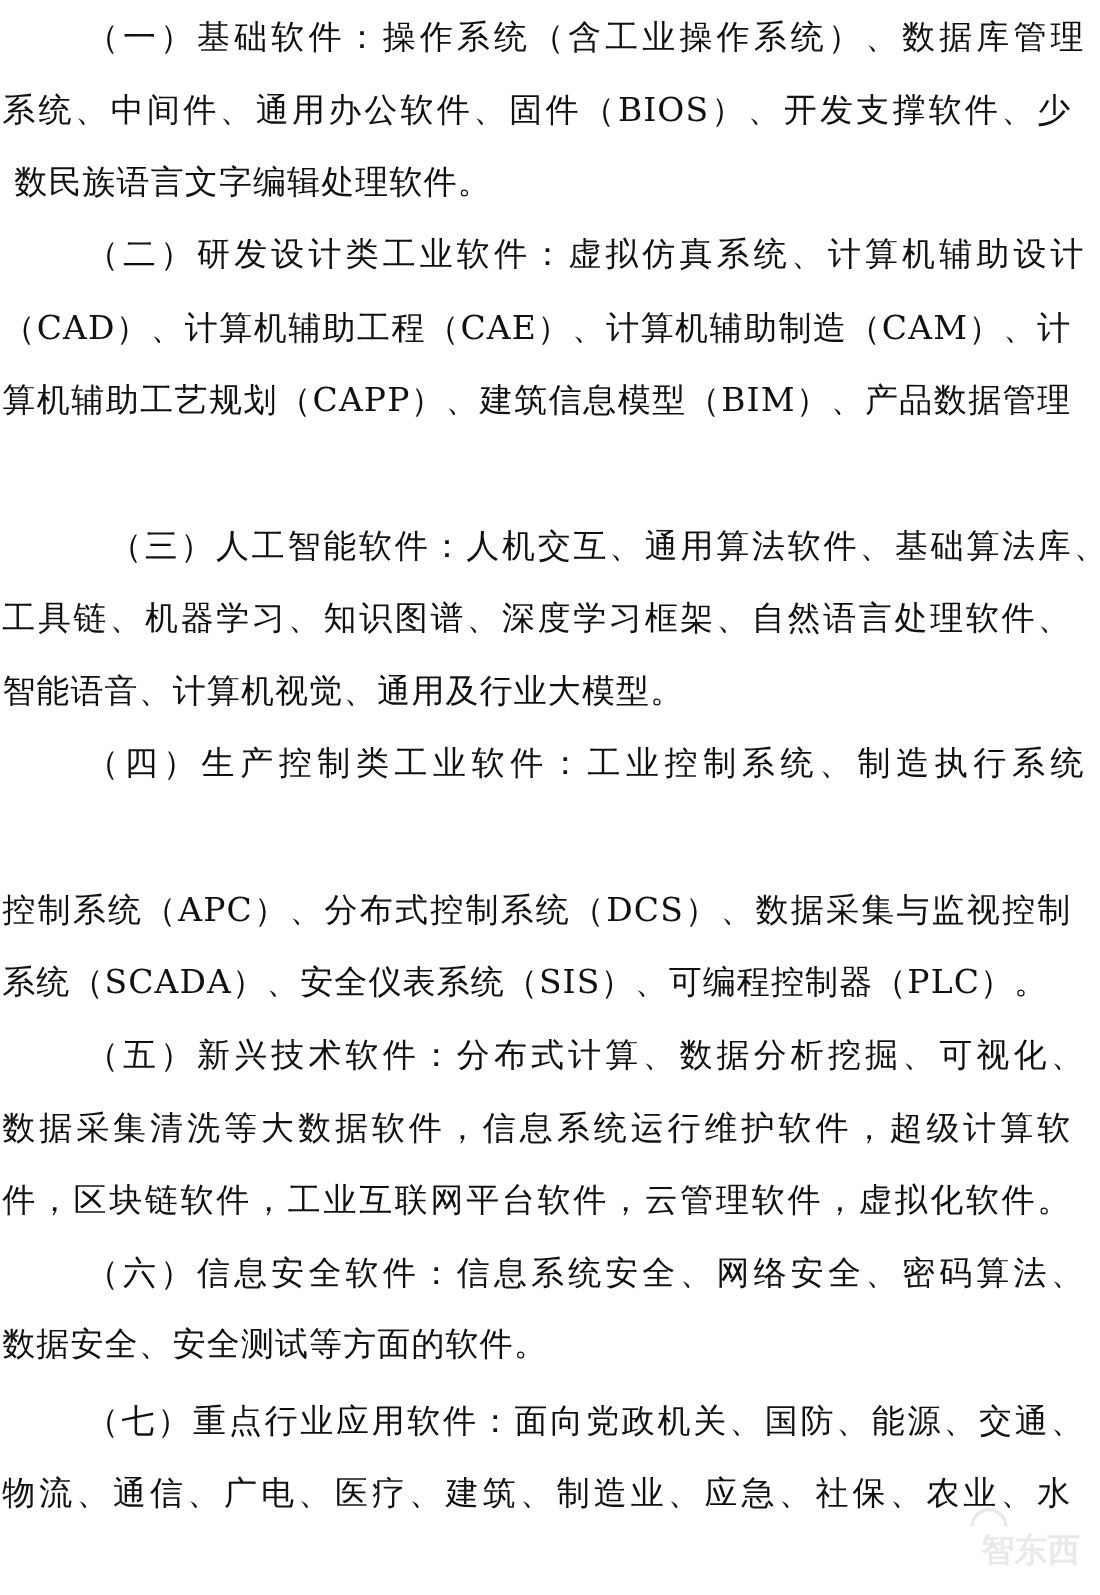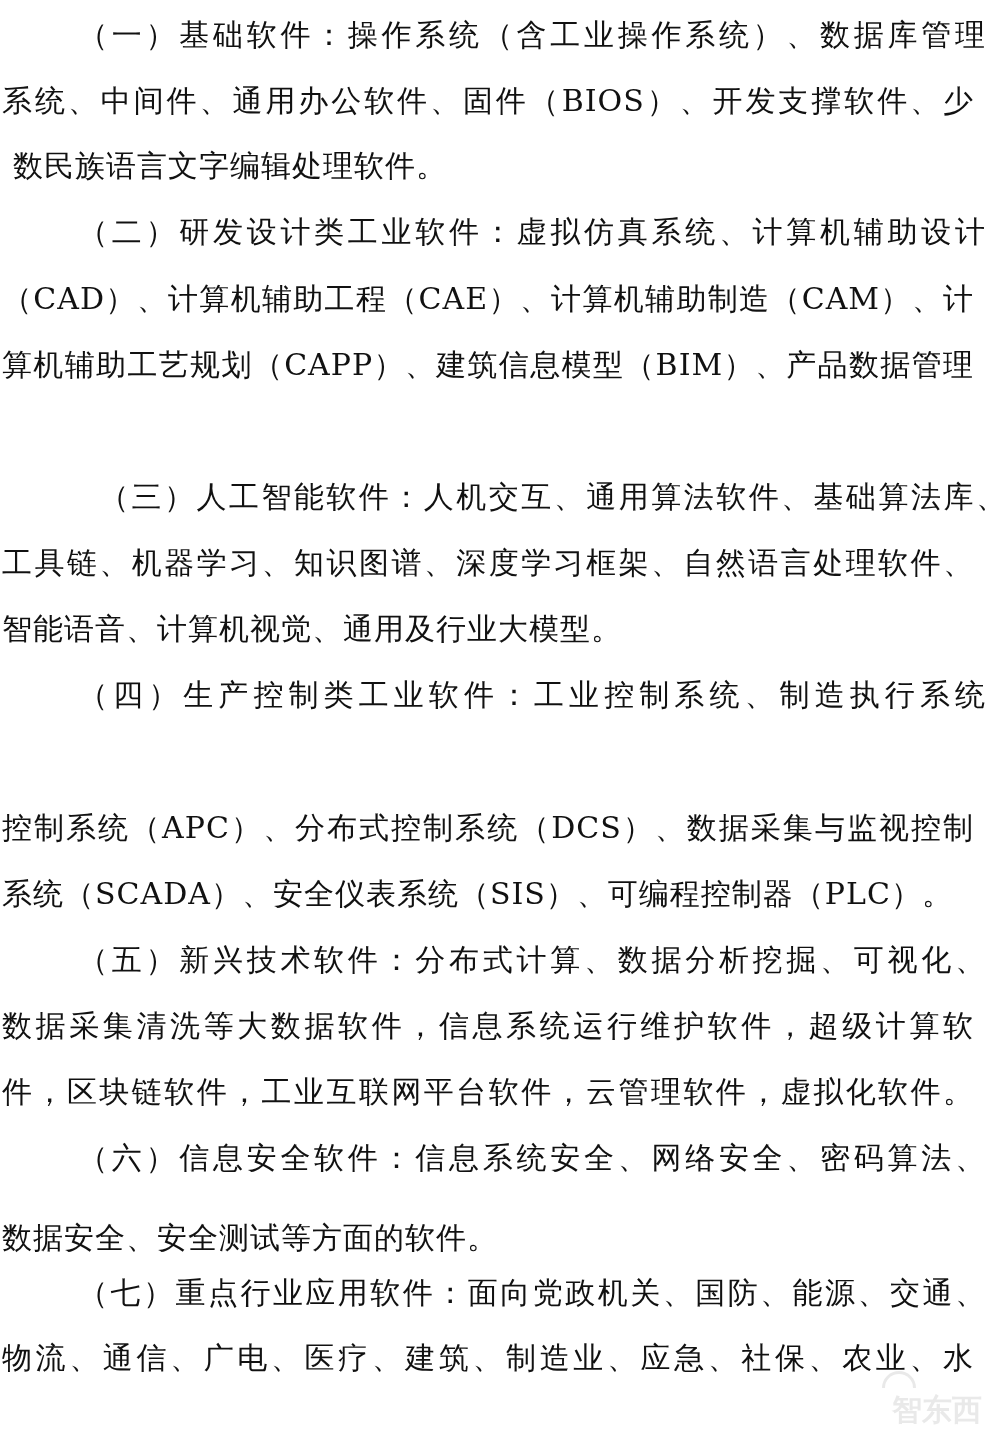--- a/index.html
+++ b/index.html
@@ -86,21 +86,21 @@
 
   <div class="line indent" style="top:670px;">（四）生产控制类工业软件：工业控制系统、制造执行系统</div>
   <div class="line" style="top:803px;">控制系统（APC）、分布式控制系统（DCS）、数据采集与监视控制</div>
   <div class="line last" style="top:869px;">系统（SCADA）、安全仪表系统（SIS）、可编程控制器（PLC）。</div>
 
   <div class="line indent" style="top:935px;">（五）新兴技术软件：分布式计算、数据分析挖掘、可视化、</div>
   <div class="line" style="top:1001px;">数据采集清洗等大数据软件，信息系统运行维护软件，超级计算软</div>
   <div class="line" style="top:1067px;">件，区块链软件，工业互联网平台软件，云管理软件，虚拟化软件。</div>
 
   <div class="line indent" style="top:1133px;">（六）信息安全软件：信息系统安全、网络安全、密码算法、</div>
-  <div class="line last" style="top:1198px;margin-top:15px;">数据安全、安全测试等方面的软件。</div>
+  <div class="line last" style="top:1198px;">数据安全、安全测试等方面的软件。</div>
 
   <div class="line indent" style="top:1268px;">（七）重点行业应用软件：面向党政机关、国防、能源、交通、</div>
   <div class="line" style="top:1333px;">物流、通信、广电、医疗、建筑、制造业、应急、社保、农业、水</div>
 
   <div class="watermark">
     <span class="wifi"></span>
     <span>智东西</span>
   </div>
 
 </div>

